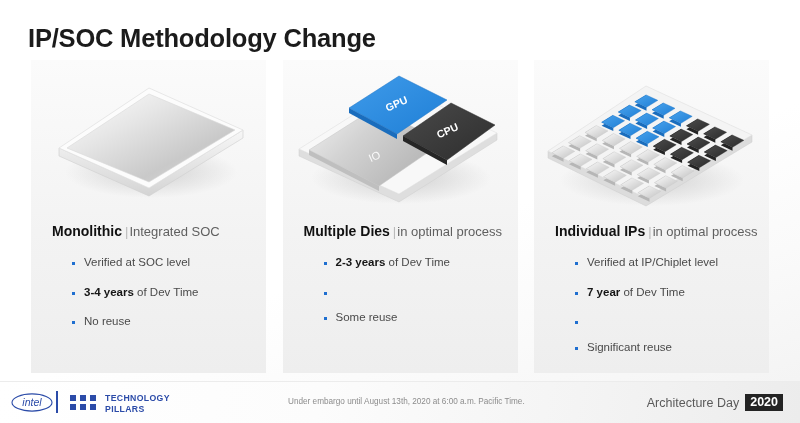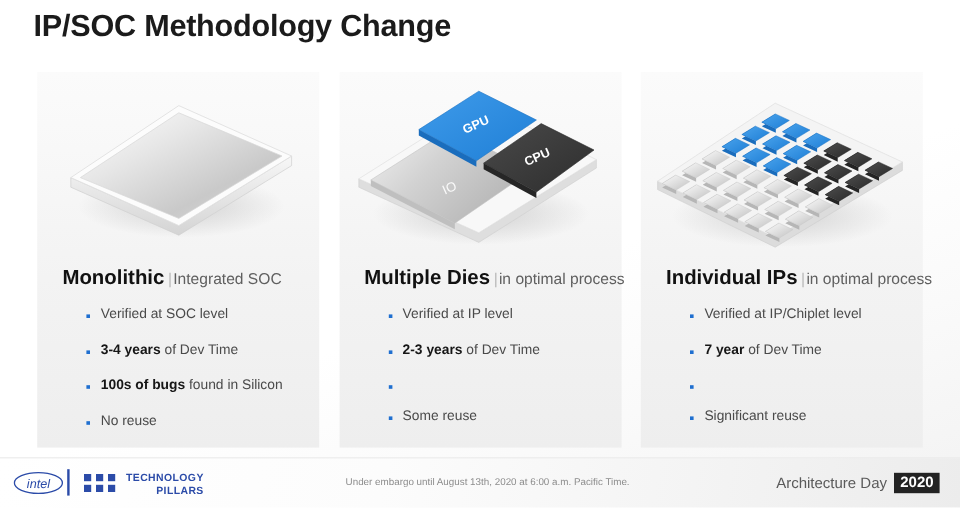--- a/index.html
+++ b/index.html
@@ -19,21 +19,21 @@
   .slide {
     position: absolute;
     inset: 0;
     background: linear-gradient(160deg, #ffffff 0%, #ffffff 55%, #fafafa 75%, #f2f2f2 100%);
   }
 
   
   .title {
     position: absolute;
     left: 28px;
-    top: 8px;
+    top: 24px;
     font-size: 25.5px;
     font-weight: bold;
     color: #1b1b1b;
     letter-spacing: -0.2px;
     white-space: nowrap;
   }
 
   
   .panels {
     position: absolute;
@@ -65,21 +65,21 @@
 
   
   .panel-head {
     position: absolute;
     left: 21px;
     top: 163px;
     white-space: nowrap;
     line-height: 1;
   }
   .panel-head .h-main {
-    font-size: 17px;
+    font-size: 14px;
     font-weight: bold;
     color: #111111;
   }
   .panel-head .h-sep {
     font-size: 13px;
     color: #b9b9b9;
     margin: 0 1px 0 3px;
   }
   .panel-head .h-sub {
     font-size: 13px;
@@ -157,21 +157,20 @@
   }
   .pillars-text {
     position: absolute;
     left: 105px;
     top: 11px;
     font-size: 8.7px;
     font-weight: bold;
     color: #2b4ba8;
     line-height: 1.22;
     letter-spacing: 0.35px;
-    text-align: right;
   }
   .embargo {
     position: absolute;
     left: 288px;
     top: 15px;
     font-size: 8.2px;
     color: #8c8c8c;
     white-space: nowrap;
   }
   .arch-day {
@@ -238,24 +237,20 @@
         <div class="bullet">
           <span class="bullet-dot"></span>
           <span class="bullet-text"><b></b><span>Verified at SOC level</span></span>
         </div>
         <div class="bullet">
           <span class="bullet-dot"></span>
           <span class="bullet-text"><b>3-4 years</b><span> of Dev Time</span></span>
         </div>
         <div class="bullet">
           <span class="bullet-dot"></span>
-          <span class="bullet-text"><b>100s of bugs</b><span> found in Silicon</span></span>
-        </div>
-        <div class="bullet">
-          <span class="bullet-dot"></span>
           <span class="bullet-text"><b></b><span>No reuse</span></span>
         </div>
       </div>
     </div>
 
     <div class="panel">
       <div class="graphic">
         <svg width="235" height="155" viewBox="0 0 235 155">
           <defs>
             <linearGradient id="io-top" x1="0" y1="0" x2="1" y2="0.6">
@@ -292,24 +287,20 @@
 
           <polygon points="120,76 168,43 212,65 164,100" fill="url(#cpu-top)" stroke="#2a2a2a" stroke-width="0.5"></polygon>
           <polygon points="120,76 164,100 164,105 120,81" fill="#262626"></polygon>
           <text x="166" y="74" fill="#ffffff" font-family="'Liberation Sans',sans-serif" font-size="10.5" font-weight="bold" text-anchor="middle" transform="rotate(-24 166 74)">CPU</text>
         </svg>
       </div>
       <div class="panel-head">
         <span class="h-main">Multiple Dies</span><span class="h-sep">|</span><span class="h-sub">in optimal process</span>
       </div>
       <div class="bullets">
-        <div class="bullet">
-          <span class="bullet-dot"></span>
-          <span class="bullet-text"><b></b><span>Verified at IP level</span></span>
-        </div>
         <div class="bullet">
           <span class="bullet-dot"></span>
           <span class="bullet-text"><b>2-3 years</b><span> of Dev Time</span></span>
         </div>
         <div class="bullet">
           <span class="bullet-dot"></span>
         </div>
         <div class="bullet">
           <span class="bullet-dot"></span>
           <span class="bullet-text"><b></b><span>Some reuse</span></span>

